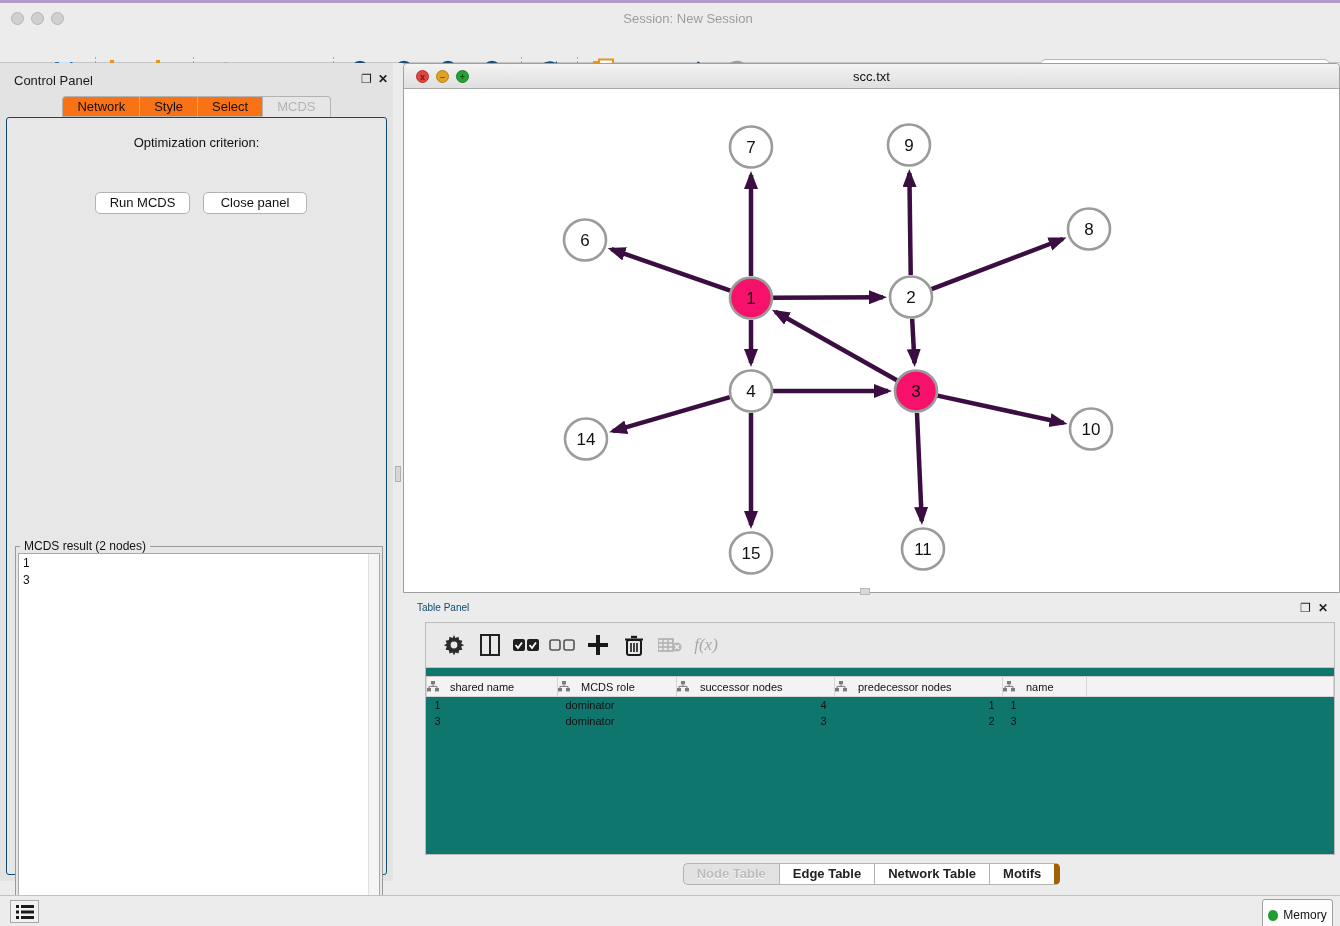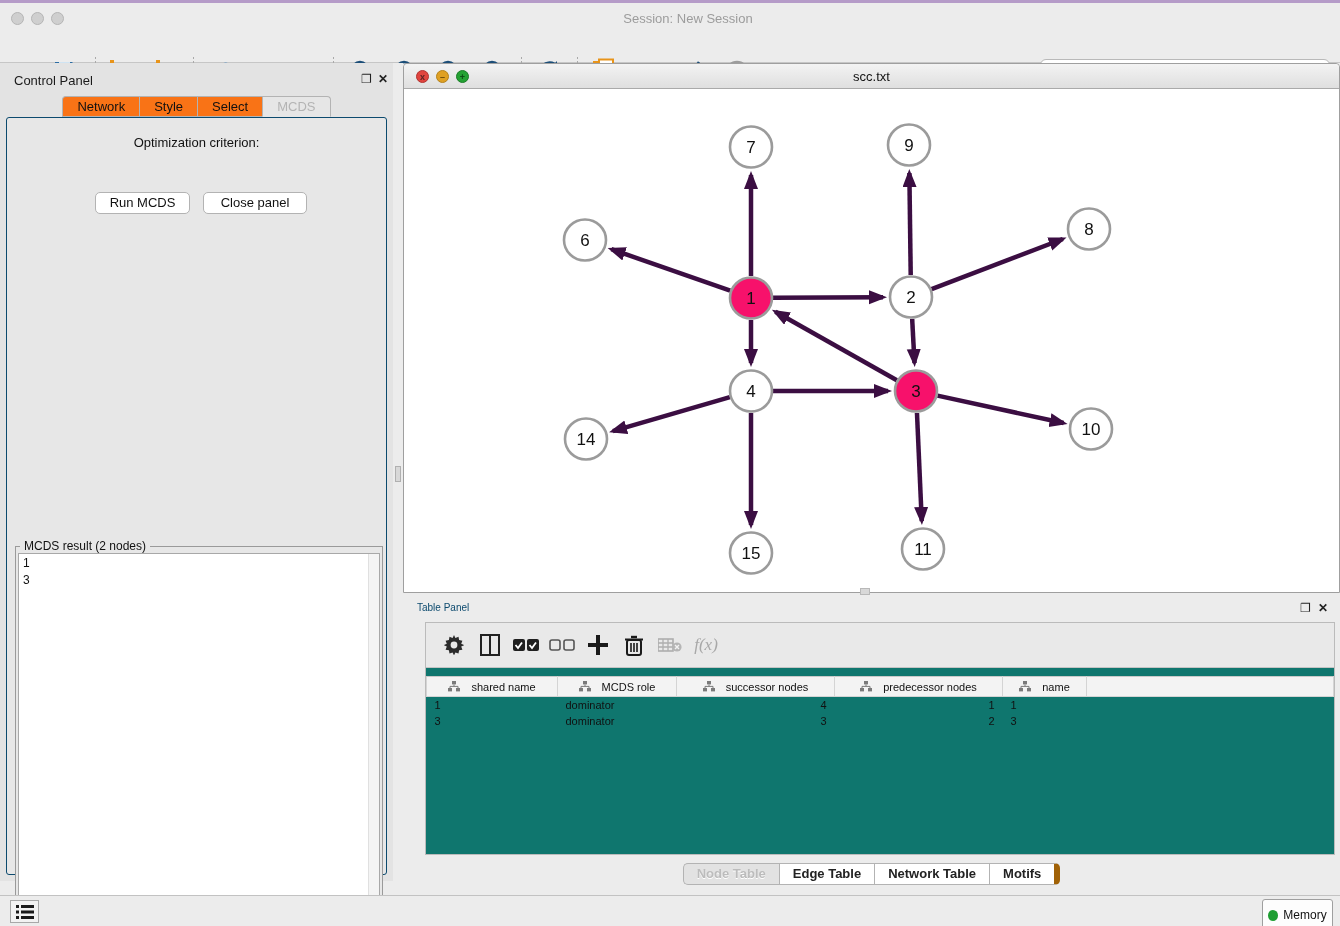--- a/index.html
+++ b/index.html
@@ -88,21 +88,21 @@
     background:#e9e9e9; border-bottom:1px solid #c4c4c4; display:flex;
     align-items:center; padding-left:10px; }
   .tp-icon { width:36px; height:26px; display:flex; align-items:center;
     justify-content:center; }
   .fx-label { font-family:"Liberation Serif",serif; font-style:italic;
     font-size:17px; color:#a8a8a8; }
   #node-table { position:absolute; left:0; top:53px; width:100%;
     border-collapse:collapse; table-layout:fixed; font-size:11px; color:#111; }
   #node-table th { background:#f3f3f3; border:1px solid #d4d4d4; border-top:1px solid #c9c9c9;
     height:20px; font-weight:normal; font-size:11px; position:relative; }
-  #node-table th .hdr { display:flex; align-items:center; justify-content:center; gap:11px; }
+  #node-table th .hdr { display:flex; align-items:center; justify-content:flex-start; gap:11px; }
   #node-table td { height:16px; padding:0 8px; }
   td.r { text-align:right; }
   td.r2 { text-align:right; padding-right:24px; }
   .tp-tabs { left:0; top:268px; width:937px; text-align:center; }
   .tp-tab { display:inline-block; height:22px; line-height:20px; padding:0 13px;
     font-size:13px; font-weight:bold; background:#fff; border:1px solid #b3b3b3;
     border-right:none; color:#222; vertical-align:top; }
   .tp-tab:first-child { border-radius:5px 0 0 5px; }
   .tp-tab.last { border-right:6px solid #a16207; border-radius:0 5px 5px 0; }
   .tp-tab.disabled { background:#e2e2e2; color:#bcbcbc; font-weight:bold;

